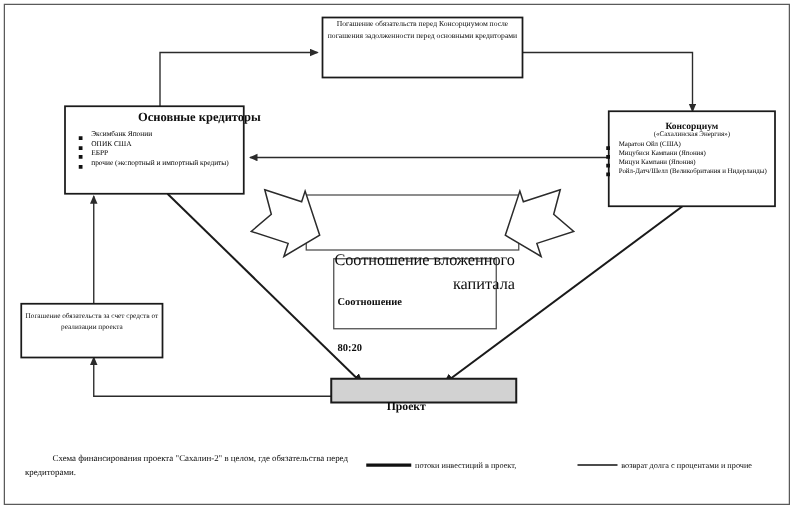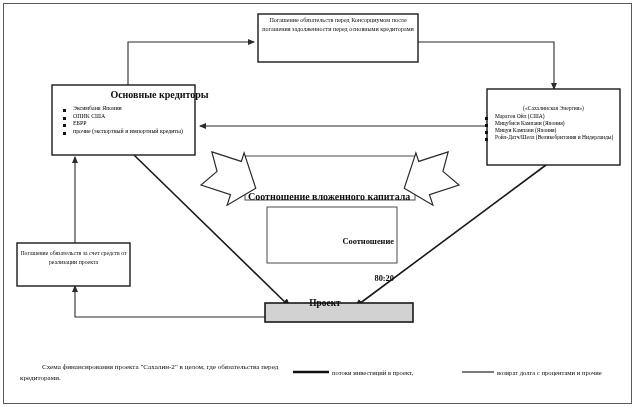--- a/index.html
+++ b/index.html
@@ -122,35 +122,35 @@
   }
   #consortium-sub {
     left: 488px; top: 105px; width: 131px; font-size: 5.6px;
   }
   #consortium-list {
     left: 484px; top: 113px; width: 136px; font-size: 5.5px;
   }
   
   #ratio1-text {
     left: 248px; top: 161px; width: 164px;
-    font-size: 10px; line-height: 1.45; text-align: left; font-weight: bold;
+    font-size: 13px; line-height: 1.45; text-align: right; font-weight: normal;
   }
   
   #ratio2-text {
     left: 270px; top: 212px; width: 124px;
-    font-size: 8.4px; line-height: 1.45; text-align: right; font-weight: bold;
+    font-size: 8.4px; line-height: 1.45; text-align: left; font-weight: bold;
   }
   
   #repay-text {
     left: 20px; top: 249px; width: 107px;
     font-size: 5.8px; line-height: 1.5; text-align: center;
   }
   
   #project-text {
-    left: 265px; top: 298px; width: 120px;
+    left: 265px; top: 321px; width: 120px;
     font-size: 9.4px; text-align: center; font-weight: bold;
   }
   
   #caption-text {
     left: 20px; top: 362px; width: 268px;
     font-size: 7.1px; line-height: 1.55; text-indent: 22px;
   }
   #legend-label-1 {
     left: 332px; top: 369px; width: 130px; font-size: 6.6px;
   }
@@ -217,20 +217,21 @@
   <div class="txt" id="top-box-text">Погашение обязательств перед Консорциумом после погашения задолженности перед основными кредиторами</div>
 
   <div class="txt box-title" id="creditors-title">Основные кредиторы</div>
   <ul class="bullets" id="creditors-list">
     <li>Эксимбанк Японии</li>
     <li>ОПИК США</li>
     <li>ЕБРР</li>
     <li>прочие (экспортный и импортный кредиты)</li>
   </ul>
 
+  <div class="txt box-title" id="consortium-title">Консорциум</div>
   <div class="txt box-sub" id="consortium-sub">(«Сахалинская Энергия»)</div>
   <ul class="bullets" id="consortium-list">
     <li>Маратон Ойл (США)</li>
     <li>Мицубиси Кампани (Япония)</li>
     <li>Мицуи Кампани (Япония)</li>
     <li>Ройл-Датч/Шелл (Великобритания и Нидерланды)</li>
   </ul>
 
   <div class="txt" id="ratio1-text">
     <div>Соотношение вложенного капитала</div>

